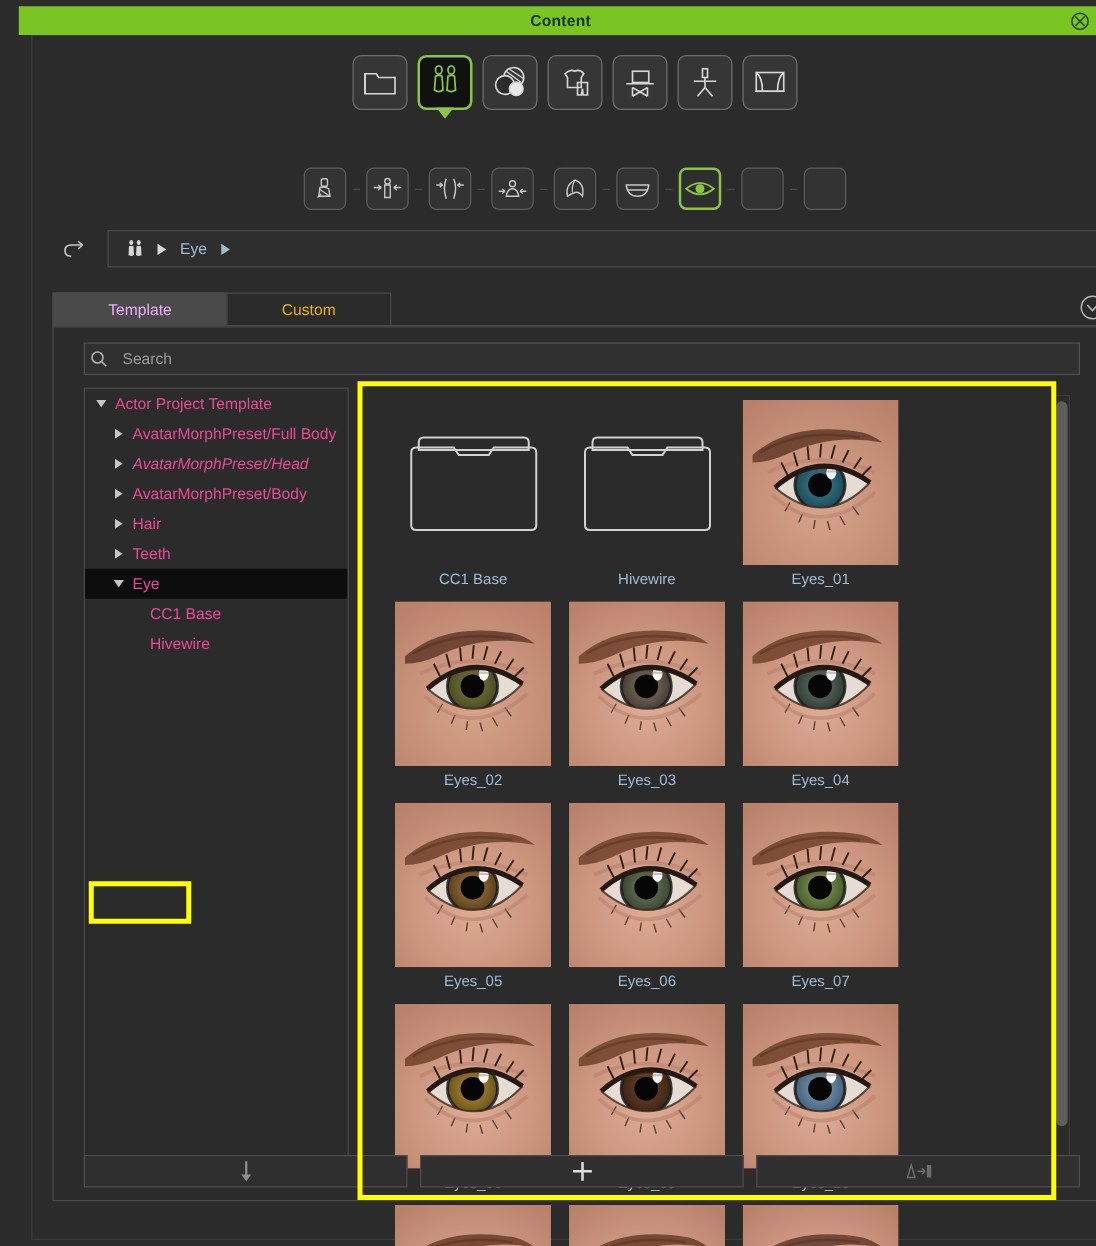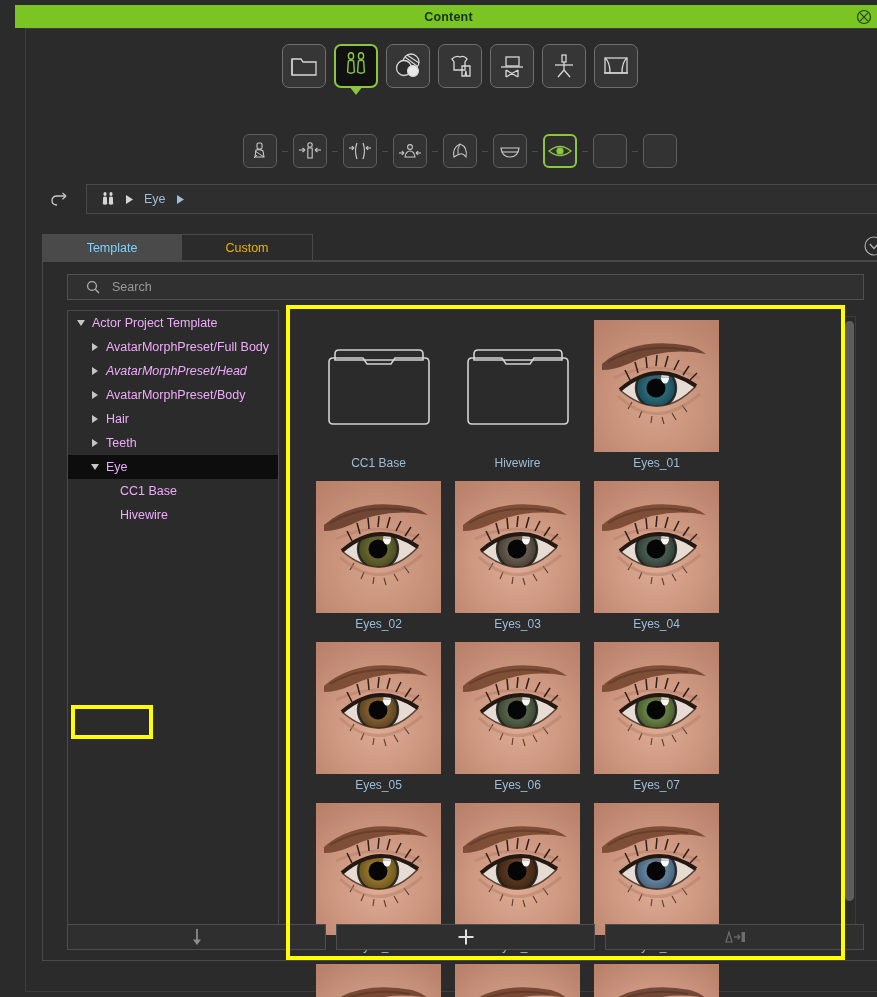--- a/index.html
+++ b/index.html
@@ -149,21 +149,21 @@
   .tab {
     position: absolute;
     top: 0; height: 27px;
     border: 1px solid #4a4a4a;
     box-sizing: border-box;
     display: flex; align-items: center; justify-content: center;
     font-size: 12.5px;
     cursor: pointer;
   }
   .tab.inactive { background: #2b2b2b; color: #eab308; }
-  .tab.active { background: #4a4a4a; color: #7dd3fc; border-bottom-color:#4a4a4a; }
+  .tab.active { background: #4a4a4a; color: #f0abfc; border-bottom-color:#4a4a4a; }
   .tab-template { left: 0; width: 140px; }
   .tab-custom { left: 139px; width: 132px; }
   .tab-filler {
     position:absolute; left:270px; top:26px; width: 575px; height:1px; background:#4a4a4a;
   }
   .collapse-btn {
     position: absolute;
     right: 0px; top: 1px;
     width: 24px; height: 24px;
     cursor: pointer;
@@ -181,21 +181,21 @@
 
   
   .searchbox {
     position: absolute;
     left: 24px; top: 12px;
     width: 797px; height: 26px;
     border: 1px solid #505050;
     background: #303030;
     box-sizing: border-box;
     display: flex; align-items: center;
-    padding-left: 18px;
+    padding-left: 4px;
     gap: 10px;
     cursor: text;
   }
   .search-input {
     background: transparent;
     border: none; outline: none;
     color: #9a9a9a;
     font-size: 12.5px;
     font-family: "Liberation Sans", sans-serif;
     width: 700px;
@@ -209,21 +209,21 @@
     width: 212px; height: 637px;
     border: 1px solid #4a4a4a;
     background: #2b2b2b;
     box-sizing: border-box;
     overflow: hidden;
   }
   .tree-row {
     height: 24px;
     display: flex; align-items: center;
     font-size: 12.5px;
-    color: #f0abfc;
+    color: #ec4899;
     cursor: pointer;
     padding-left: 6px;
     box-sizing: border-box;
   }
   .tree-row.selected { background: #0d0d0d; }
   .tw { width: 14px; display:flex; align-items:center; justify-content:center; flex: none; }
   .tri-r { width:0;height:0;border-left:6px solid #c6c6c6;border-top:4px solid transparent;border-bottom:4px solid transparent; }
   .tri-d { width:0;height:0;border-top:6px solid #c6c6c6;border-right:4px solid transparent;border-left:4px solid transparent; }
 
   .tree-hl {

